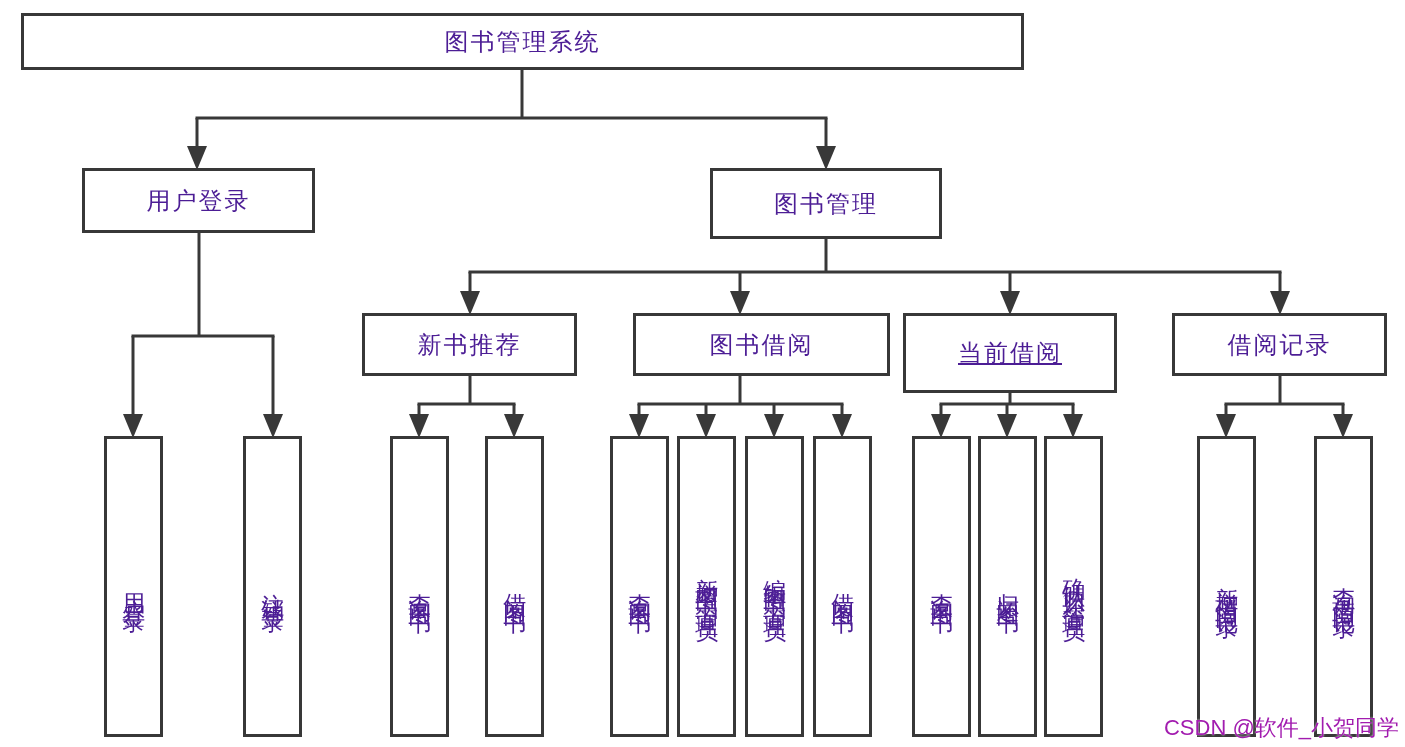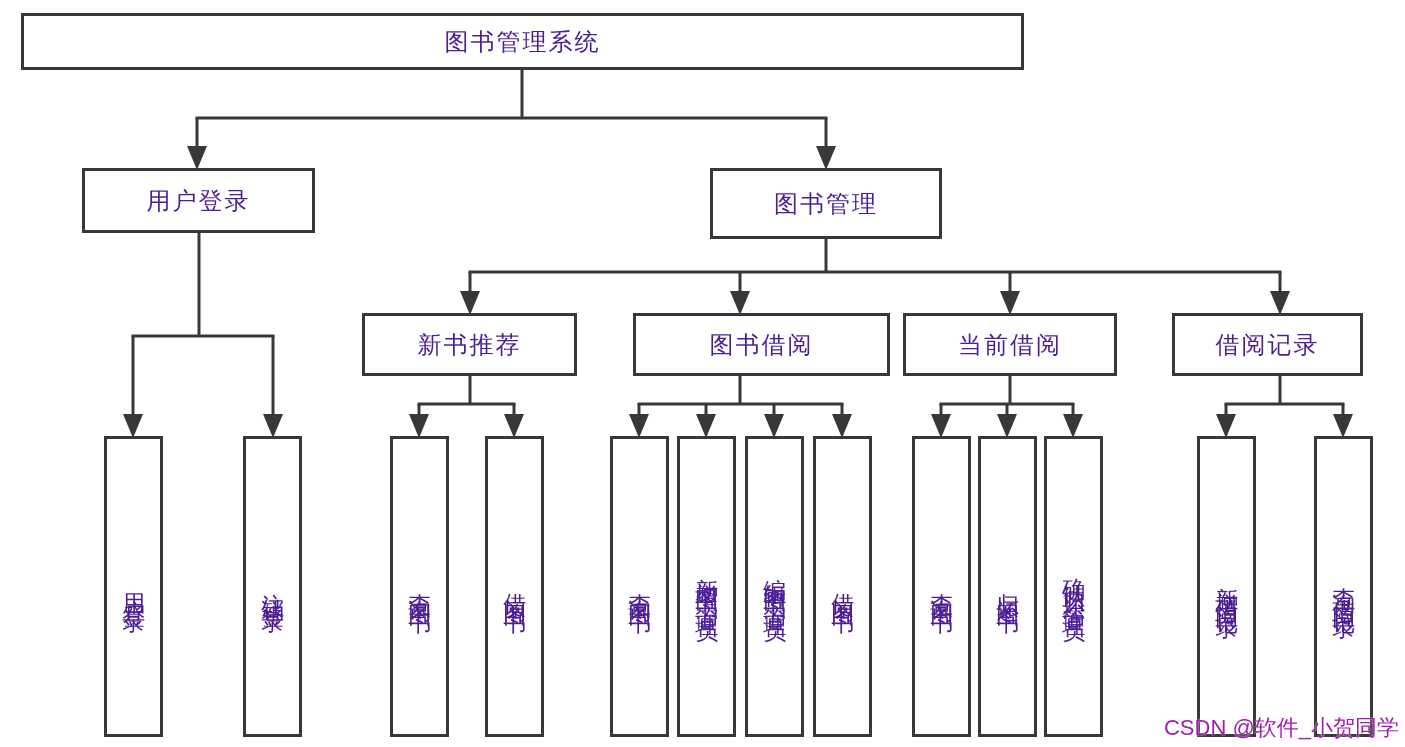--- a/index.html
+++ b/index.html
@@ -143,24 +143,24 @@
   <div class="box hnode" style="left:710px; top:168px; width:232px; height:71px;">
     <span class="label">图书管理</span>
   </div>
 
   <div class="box hnode" style="left:362px; top:313px; width:215px; height:63px;">
     <span class="label">新书推荐</span>
   </div>
   <div class="box hnode" style="left:633px; top:313px; width:257px; height:63px;">
     <span class="label">图书借阅</span>
   </div>
-  <div class="box hnode" style="left:903px; top:313px; width:214px; height:63px;">
+  <div class="box hnode" style="left:903px; top:313px; width:214px; height:80px;text-decoration:underline;">
     <span class="label">当前借阅</span>
   </div>
-  <div class="box hnode" style="left:1172px; top:313px; width:191px; height:63px;justify-content:center;">
+  <div class="box hnode" style="left:1172px; top:313px; width:215px; height:63px;justify-content:center;">
     <span class="label">借阅记录</span>
   </div>
 
   <div class="box leaf" style="left:104px; top:436px; width:59px; height:301px;">
     <span class="vtext">用户登录</span>
   </div>
   <div class="box leaf" style="left:243px; top:436px; width:59px; height:301px;">
     <span class="vtext">注销登录</span>
   </div>
 

